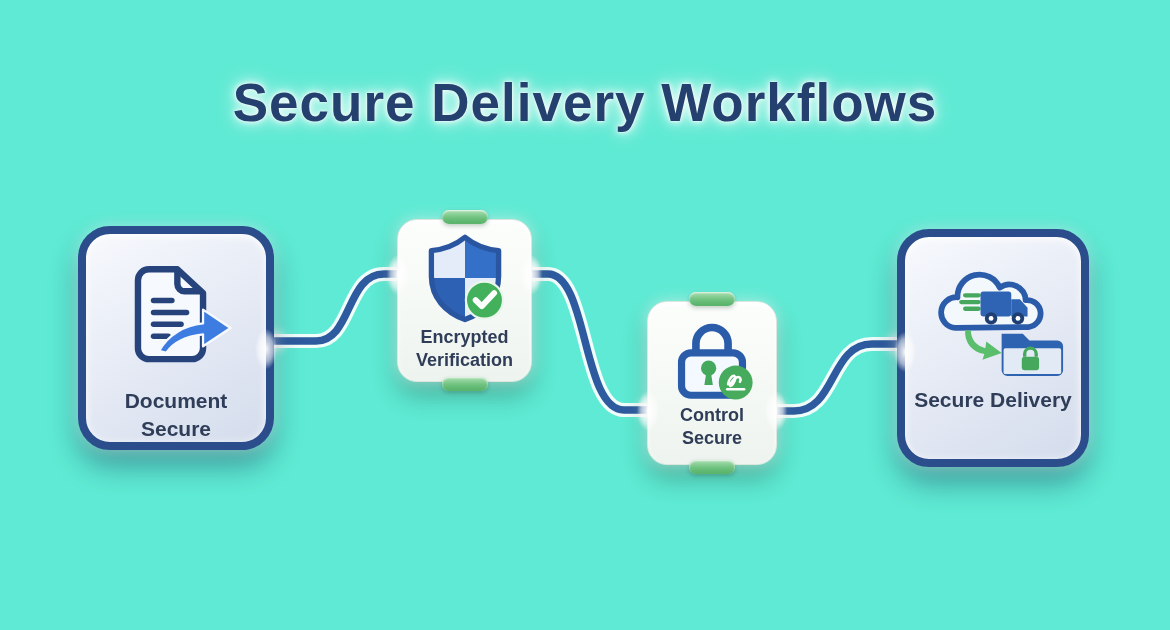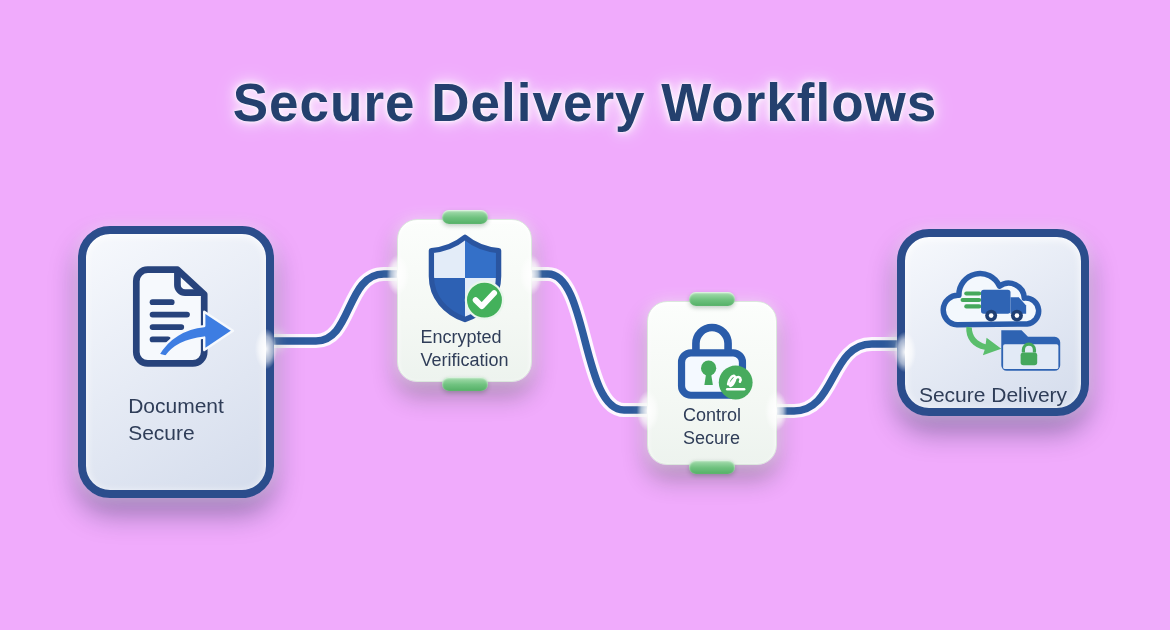--- a/index.html
+++ b/index.html
@@ -3,21 +3,21 @@
 <meta charset="utf-8">
 <style>
   * { margin: 0; padding: 0; box-sizing: border-box; }
   html, body { width: 1170px; height: 630px; overflow: hidden; }
   body { font-family: "Liberation Sans", sans-serif; }
 
   .canvas {
     position: relative;
     width: 1170px;
     height: 630px;
-    background: #f0abfc;
+    background: #5eead4;
     overflow: hidden;
   }
 
   .title {
     position: absolute;
     top: 72px;
     left: 0;
     width: 100%;
     text-align: center;
     font-size: 53px;
@@ -52,38 +52,38 @@
 
   .node.glass {
     border: 1px solid #dbe7dd;
     border-radius: 20px;
     background: linear-gradient(180deg, #fcfefc 0%, #f4f8f4 60%, #edf3ee 100%);
     box-shadow: 0 0 16px rgba(255,255,255,0.55), 0 14px 24px rgba(15,45,25,0.30),
                 inset 0 2px 5px rgba(255,255,255,0.95);
   }
 
   .node-label {
-    text-align: left;
+    text-align: center;
     color: #2f3d58;
-    font-weight: 400;
+    font-weight: 700;
     line-height: 1.3;
   }
   .bordered .node-label { font-size: 21px; }
   .glass .node-label { font-size: 18px; }
 
-  #node-document-input  { left: 78px;  top: 226px; width: 196px; height: 272px; padding-top: 28px; }
+  #node-document-input  { left: 78px;  top: 226px; width: 196px; height: 224px; padding-top: 28px; }
   #node-document-input .node-label { margin-top: 20px; }
 
   #node-encrypted-verification { left: 397px; top: 219px; width: 135px; height: 163px; padding-top: 12px; }
   #node-encrypted-verification .node-label { margin-top: 2px; }
 
   #node-access-control { left: 647px; top: 301px; width: 130px; height: 164px; padding-top: 13px; }
   #node-access-control .node-label { margin-top: 3px; }
 
-  #node-secure-delivery-storage { left: 897px; top: 229px; width: 192px; height: 187px; padding-top: 16px; }
+  #node-secure-delivery-storage { left: 897px; top: 229px; width: 192px; height: 238px; padding-top: 16px; }
   #node-secure-delivery-storage .node-label { margin-top: 8px; }
 
   .tab {
     position: absolute;
     left: 50%;
     transform: translateX(-50%);
     width: 46px;
     height: 14px;
     border-radius: 8px;
     background: linear-gradient(180deg, #aadfb2 0%, #6fc27f 55%, #54b066 100%);

